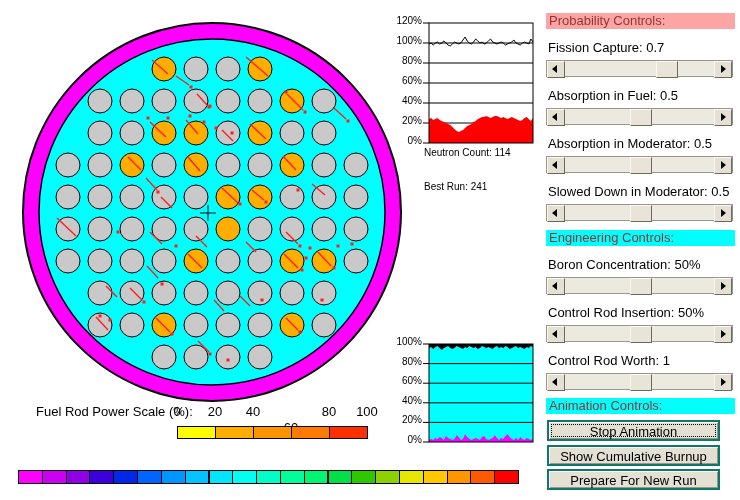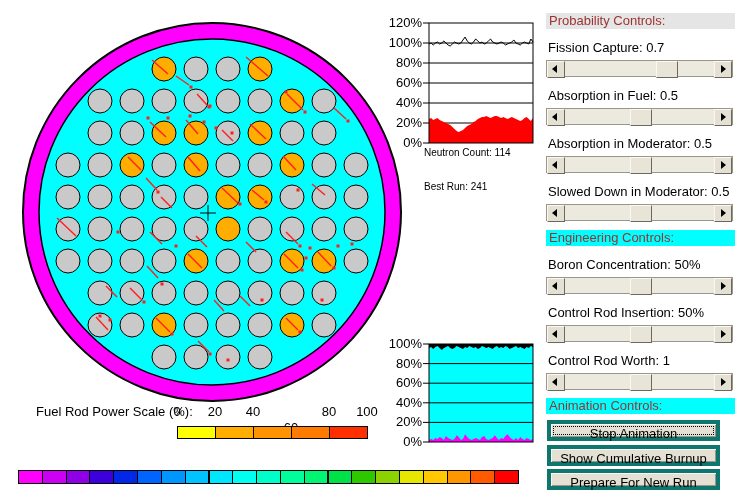--- a/index.html
+++ b/index.html
@@ -1,33 +1,33 @@
 <!DOCTYPE html>
 <html><head>
 <meta charset="utf-8">
 <style>
   html,body{margin:0;padding:0;background:#fff;}
   .screen{position:relative;width:740px;height:500px;background:#FFFFFF;overflow:hidden;
           font-family:"Liberation Sans",sans-serif;font-size:13px;color:#000;}
   svg{position:absolute;}
-  .tick-label{position:absolute;width:40px;text-align:right;font-size:13px;}
+  .tick-label{position:absolute;width:40px;text-align:right;font-size:10px;}
   .stats-line{position:absolute;left:424px;font-size:10px;white-space:nowrap;}
   .sec-hdr{position:absolute;left:546px;width:186px;height:16px;line-height:16px;padding-left:3px;font-size:13px;}
   .ctl-label{position:absolute;left:548px;font-size:13px;white-space:nowrap;}
   .scrollbar{position:absolute;left:546px;width:187px;height:17px;background:#ECE9DF;
              border:1px solid #9B968A;box-sizing:border-box;}
   .sb-btn{position:absolute;top:0;width:16px;height:15px;background:#E4E0D3;
           border:1px solid;border-color:#FBF9F2 #6C685C #6C685C #FBF9F2;box-sizing:content-box;}
   .sb-thumb{position:absolute;top:0;width:20px;height:15px;background:#E8E4D8;
           border:1px solid;border-color:#FBF9F2 #6C685C #6C685C #FBF9F2;}
   .tri{position:absolute;top:3px;width:0;height:0;border-top:4px solid transparent;border-bottom:4px solid transparent;}
   .tri-l{left:4px;border-right:5px solid #000;}
   .tri-r{left:6px;border-left:5px solid #000;}
   .btn{position:absolute;left:547px;width:173px;height:21px;background:#E4E0D3;
-       border:4px solid #0f766e;box-sizing:border-box;text-align:center;line-height:19px;font-size:13px;
+       border:2px solid #0f766e;box-sizing:border-box;text-align:center;line-height:19px;font-size:13px;
        box-shadow:inset 1px 1px 0 #FBF9F2, inset -1px -1px 0 #9A968A;cursor:default;}
   .btn .focus-rect{position:absolute;left:2px;top:2px;right:2px;bottom:2px;border:1px dotted #000;}
   .scale-seg{position:absolute;border:1px solid #000;box-sizing:border-box;}
   .scale-tick{position:absolute;width:30px;text-align:center;font-size:13px;}
   .scale-label{position:absolute;left:20px;font-size:13px;white-space:nowrap;}
 </style>
 </head>
 <body>
 
 <div class="screen">
@@ -238,21 +238,21 @@
   <div id="pop-ticks">
       <div class="tick-label" style="left: 382px; top: 336px;">100%</div>
       <div class="tick-label" style="left: 382px; top: 355.6px;">80%</div>
       <div class="tick-label" style="left: 382px; top: 375.2px;">60%</div>
       <div class="tick-label" style="left: 382px; top: 394.8px;">40%</div>
       <div class="tick-label" style="left: 382px; top: 414.4px;">20%</div>
       <div class="tick-label" style="left: 382px; top: 434px;">0%</div>
     </div>
 
   <div id="panel">
-      <div class="sec-hdr" style="top: 13px; background: #e5e5e5; color: rgb(153, 51, 51);">Probability Controls:</div>
+      <div class="sec-hdr" style="top: 13px; background: #fca5a5; color: rgb(153, 51, 51);">Probability Controls:</div>
       <div class="ctl-label" style="top: 40px;">Fission Capture: 0.7</div>
       <div class="scrollbar" style="top: 60px;">
         <div class="sb-btn" style="left: 0px;">
           <span class="tri tri-l"></span>
         </div>
         <div class="sb-btn" style="right: 0px;">
           <span class="tri tri-r"></span>
         </div>
         <div class="sb-thumb" style="left: 109px;"></div>
       </div>

